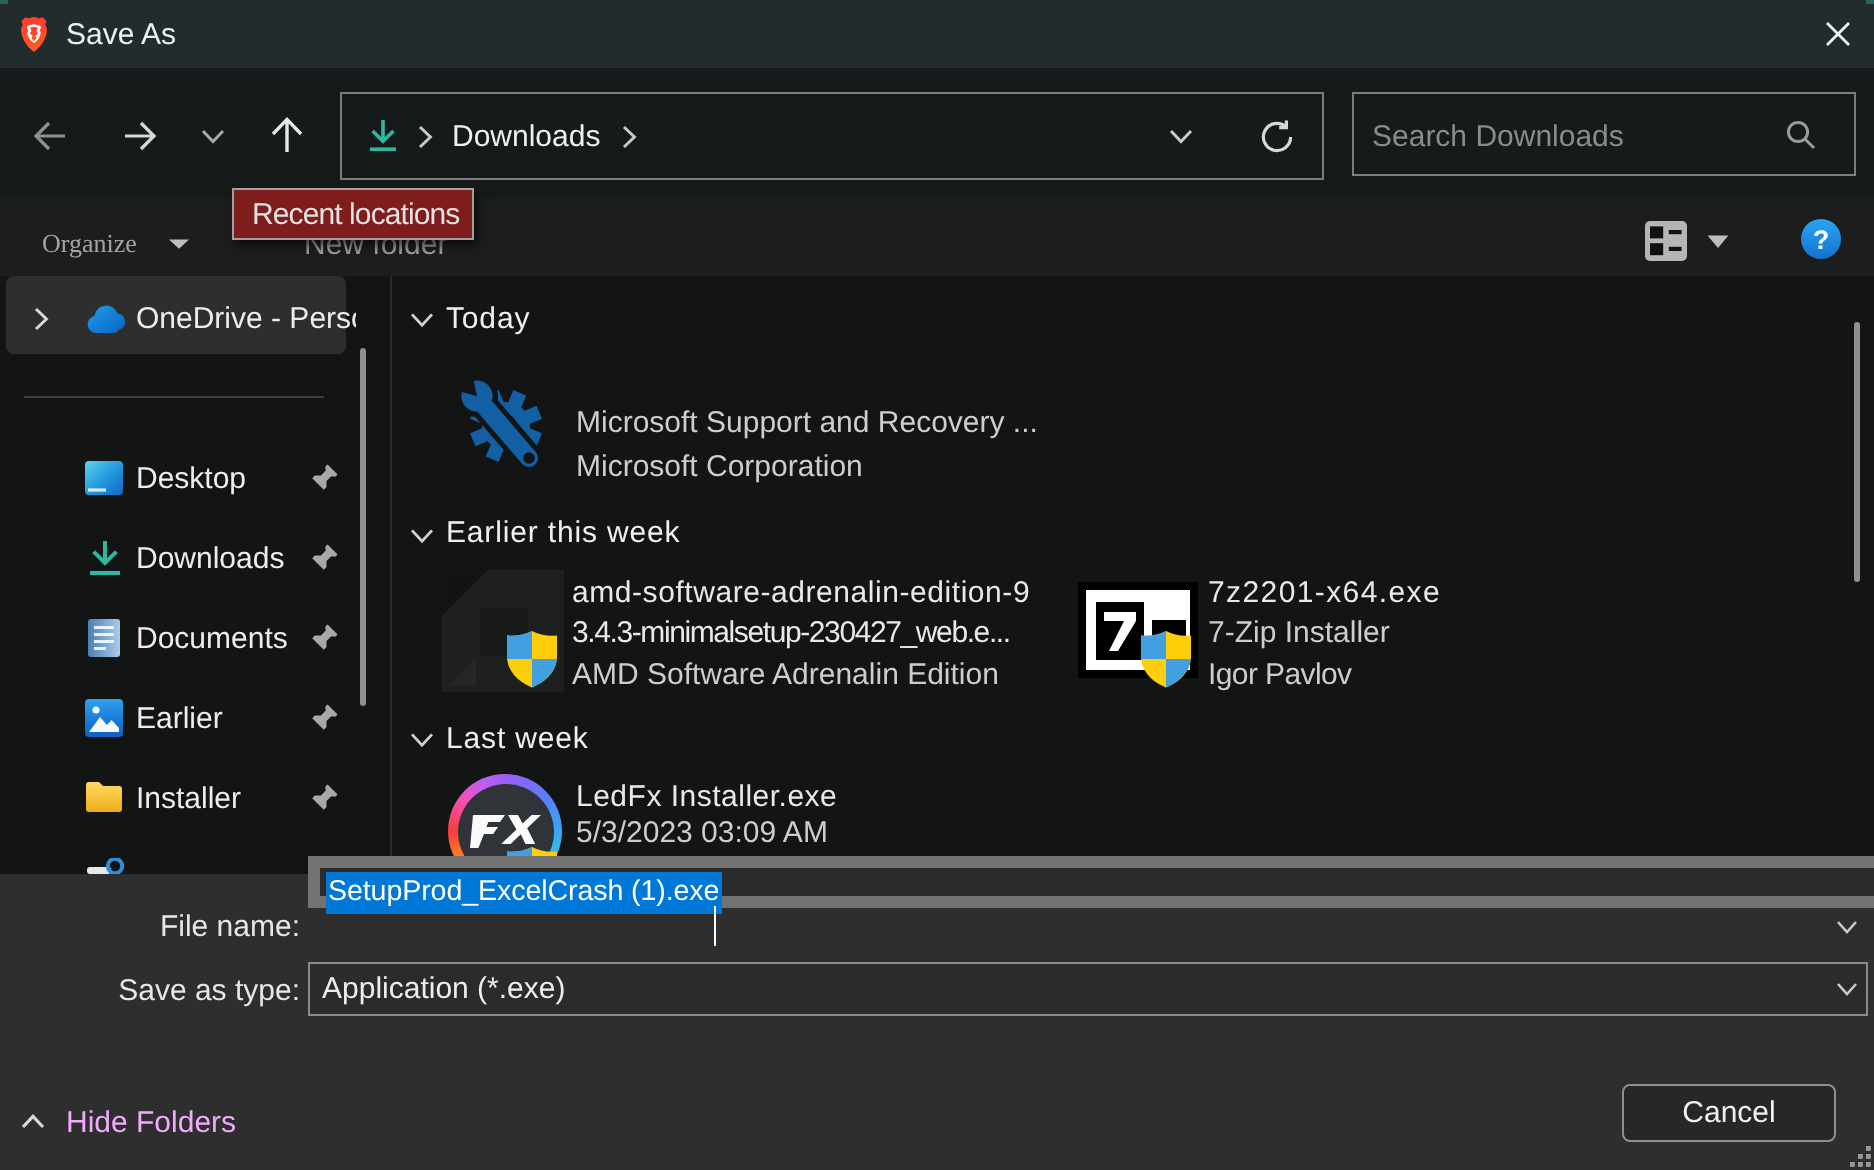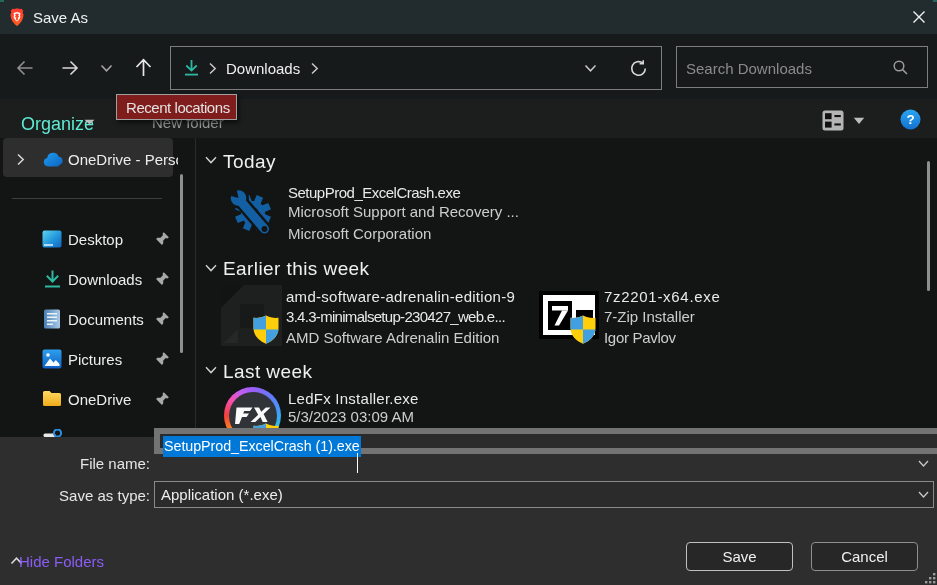--- a/index.html
+++ b/index.html
@@ -15,44 +15,44 @@
 .footer   { left:0; top:437px; width:937px; height:148px; background:#2e2e2e; }
 
 .tb-title { left:33px; top:9px; font-size:15px; color:#eef1f1; }
 .corner { width:4px; height:2px; background:#27655f; }
 
 .addrbox { left:170px; top:46px; width:492px; height:44px; border:1px solid #7d7d7d; background:#161a1a; }
 .searchbox { left:676px; top:46px; width:252px; height:42px; border:1px solid #7d7d7d; background:#161a1a; }
 .crumbtext { left:226px; top:60px; font-size:15px; color:#f0f0f0; }
 .searchph { left:686px; top:60px; font-size:15px; color:#8b8b8b; }
 
-.organize { left:21px; top:114px; font-size:18px; color:#5eead4; }
+.organize { left:21px; top:114px; font-size:13px; color:#a3a3a3;font-family:Liberation Serif, serif; }
 .newfolder { left:128px; top:114px; font-size:15px; color:#9b9b9b;margin-left:24px; }
 .tooltip { left:116px; top:94px; width:121px; height:26px; background:#7f1d1d; border:1px solid #a0a0a0; box-shadow:2px 3px 4px rgba(0,0,0,.55); }
 .tooltip span { position:absolute; left:9px; top:4px; font-size:15px; color:#e2e2e2; white-space:nowrap; letter-spacing:-0.45px; }
 
 .siderow { position:absolute; left:3px; width:170px; height:39px; }
 .siderow.sel { background:#2e2e2e; border-radius:4px; }
 .side-label { position:absolute; left:68px; font-size:15px; color:#ededed; white-space:nowrap; }
 .sep { left:12px; top:198px; width:150px; height:1px; background:#3e3e3e; }
 .vscroll1 { left:180px; top:174px; width:3px; height:179px; background:#8f8f8f; border-radius:2px; }
 .vscroll2 { left:927px; top:161px; width:3px; height:130px; background:#8f8f8f; border-radius:2px; }
 .splitline { left:195px; top:138px; width:1px; height:299px; background:#292b2b; }
 
-.gh-text { position:absolute; font-size:19px; color:#f0f0f0; letter-spacing:0.42px; }
+.gh-text { position:absolute; font-size:15px; color:#f0f0f0; letter-spacing:0.42px; }
 .fi-title { position:absolute; font-size:15px; color:#e9e9e9; white-space:nowrap; }
 .fi-sub { position:absolute; font-size:15px; color:#cdcdcd; white-space:nowrap; }
 
 .flabel { position:absolute; font-size:15px; color:#e6e6e6; text-align:right; width:100px; }
 .fninput { left:154px; top:428px; width:817px; height:26px; background:#2b2b2b; border:6px solid #737373; }
 .combo   { left:154px; top:481px; width:780px; height:27px; background:#2b2b2b; border:1px solid #8a8a8a; }
 .selsp { position:absolute; left:3px; top:2px; height:21px; background:#0078d7; color:#ffffff; font-size:14.3px; padding:2px 1px 0 1px; white-space:nowrap; letter-spacing:-0.05px; }
 .caret { position:absolute; width:1.5px; height:20px; background:#ffffff; }
 .btn { position:absolute; width:107px; height:29px; background:#272727; border:1px solid #8f8f8f; border-radius:4px; font-size:15px; color:#f0f0f0; text-align:center; line-height:27px; }
-.hidef { left:19px; top:553px; font-size:15px; color:#8b5cf6; }
+.hidef { left:33px; top:553px; font-size:15px; color:#f0abfc; }
 </style>
 </head>
 <body>
 <div id="app">
 
   <div class="abs navbar"></div>
   <div class="abs toolbar"></div>
   <div class="abs content" id="content">
 
     <div class="splitline abs" style="top:0;height:299px;"></div>
@@ -121,35 +121,35 @@
       <defs>
           <linearGradient id="pic" x1="0" y1="0" x2="0" y2="1">
         <stop offset="0" stop-color="#2ea0ee"></stop>
             <stop offset="1" stop-color="#0d5fc4"></stop>
           </linearGradient>
         </defs>
       <rect x="0.5" y="0.5" width="19" height="19" rx="2" fill="url(#pic)"></rect>
       <path d="M2.5 17 L8 9.5 L11.5 13.5 L13.8 11 L17.5 15 V17 Z" fill="#f4f9fd"></path>
       <circle cx="6" cy="6" r="1.8" fill="#f4f9fd"></circle>
     </svg>
-    <span class="side-label" style="top:213px;">Pictures</span>
+    <span class="side-label" style="top:213px;">Earlier</span>
     <svg class="abs pin" style="left:155px;top:213px" width="15" height="15" viewBox="0 0 15 15">
       <path d="M8.8 1.2 L13.8 6.2 L12.6 7.4 L10.7 7.1 L8.3 9.5 L8.2 12.6 L6.9 13.9 L1.1 8.1 L2.4 6.8 L5.5 6.7 L7.9 4.3 L7.6 2.4 Z" fill="#a8a8a8"></path>
     </svg>
 
     <svg class="abs" style="left:42px;top:251px" width="20" height="20" viewBox="0 0 20 20">
       <defs>
           <linearGradient id="fold" x1="0" y1="0" x2="0" y2="1">
         <stop offset="0" stop-color="#ffd961"></stop>
             <stop offset="1" stop-color="#f0ac1a"></stop>
           </linearGradient>
         </defs>
       <path d="M1 3.5 q0-1.5 1.5-1.5 h5 l2 2 h8 q1.5 0 1.5 1.5 v10 q0 1.5 -1.5 1.5 h-15 q-1.5 0 -1.5 -1.5 Z" fill="url(#fold)"></path>
     </svg>
-    <span class="side-label" style="top:253px;">OneDrive</span>
+    <span class="side-label" style="top:253px;">Installer</span>
     <svg class="abs pin" style="left:155px;top:253px" width="15" height="15" viewBox="0 0 15 15">
       <path d="M8.8 1.2 L13.8 6.2 L12.6 7.4 L10.7 7.1 L8.3 9.5 L8.2 12.6 L6.9 13.9 L1.1 8.1 L2.4 6.8 L5.5 6.7 L7.9 4.3 L7.6 2.4 Z" fill="#a8a8a8"></path>
     </svg>
 
     <svg class="abs" style="left:43px;top:291px" width="19" height="8" viewBox="0 0 19 8">
       <rect x="0.5" y="4.5" width="12" height="3.5" rx="1.5" fill="#e8e8e8"></rect>
       <circle cx="14.5" cy="4" r="3.6" fill="none" stroke="#2b8fe0" stroke-width="2"></circle>
     </svg>
     <svg class="abs" style="left:157px;top:295px" width="12" height="4" viewBox="0 0 12 4">
       <path d="M2 4 Q6 -2 10 4 Z" fill="#a8a8a8"></path>
@@ -173,21 +173,20 @@
         <rect x="22.5" y="8" width="7" height="7.5" transform="rotate(337.5,26,26)"></rect>
       </g>
       <circle cx="26" cy="26" r="5.5" fill="#131515"></circle>
       <line x1="13" y1="13.5" x2="37.5" y2="42" stroke="#131515" stroke-width="14" stroke-linecap="round"></line>
       <circle cx="11.5" cy="11" r="10.5" fill="#131515"></circle>
       <line x1="13" y1="13.5" x2="37.5" y2="42" stroke="#135fa3" stroke-width="9" stroke-linecap="round"></line>
       <circle cx="11.5" cy="11" r="7.8" fill="#135fa3"></circle>
       <polygon points="11.5,11 -4,7 8,-5" fill="#131515"></polygon>
       <circle cx="37.5" cy="42" r="2.9" fill="#131515"></circle>
     </svg>
-    <span class="fi-title" style="left:288px;top:45.5px;letter-spacing:-0.5px;">SetupProd_ExcelCrash.exe</span>
     <span class="fi-sub" style="left:288px;top:86.5px;">Microsoft Corporation</span>
     <span class="fi-sub" style="left:288px;top:65px;">Microsoft Support and Recovery ...</span>
 
     <svg class="abs" style="left:205px;top:126px" width="12" height="8" viewBox="0 0 12 8">
       <path d="M1 1.2 L6 6.6 L11 1.2" stroke="#d0d0d0" stroke-width="1.4" fill="none"></path>
     </svg>
     <span class="gh-text abs" style="left:223px;top:120px;">Earlier this week</span>
 
     <div class="abs" style="left:221px;top:147px;width:61px;height:61px;background:#1e1f1f;"></div>
     <svg class="abs" style="left:221px;top:147px" width="61" height="61" viewBox="0 0 61 61">
@@ -275,21 +274,20 @@
   <span class="abs flabel" style="left:50px;top:487px;">Save as type:</span>
   <div class="abs combo"></div>
   <span class="abs" style="left:161px;top:485.5px;font-size:15px;color:#ededed;">Application (*.exe)</span>
   <svg class="abs" style="left:918px;top:491px" width="11" height="8" viewBox="0 0 11 8">
     <path d="M1 1 L5.5 6 L10 1" stroke="#c9c9c9" stroke-width="1.3" fill="none"></path>
   </svg>
   <svg class="abs" style="left:10px;top:556px" width="13" height="9" viewBox="0 0 13 9">
     <path d="M1.5 7.5 L6.5 2.2 L11.5 7.5" stroke="#d8d8d8" stroke-width="1.6" fill="none"></path>
   </svg>
   <span class="abs hidef">Hide Folders</span>
-  <div class="abs btn" style="left:686px;top:542px;border-color:#c0c0c0;">Save</div>
   <div class="abs btn" style="left:811px;top:542px;">Cancel</div>
   <svg class="abs" style="left:925px;top:573px" width="11" height="11" viewBox="0 0 11 11">
     <g fill="#9a9a9a">
       <rect x="8" y="0" width="2.4" height="2.4"></rect>
       <rect x="4" y="4" width="2.4" height="2.4"></rect>
         <rect x="8" y="4" width="2.4" height="2.4"></rect>
       <rect x="0" y="8" width="2.4" height="2.4"></rect>
         <rect x="4" y="8" width="2.4" height="2.4"></rect>
         <rect x="8" y="8" width="2.4" height="2.4"></rect>
     </g>

